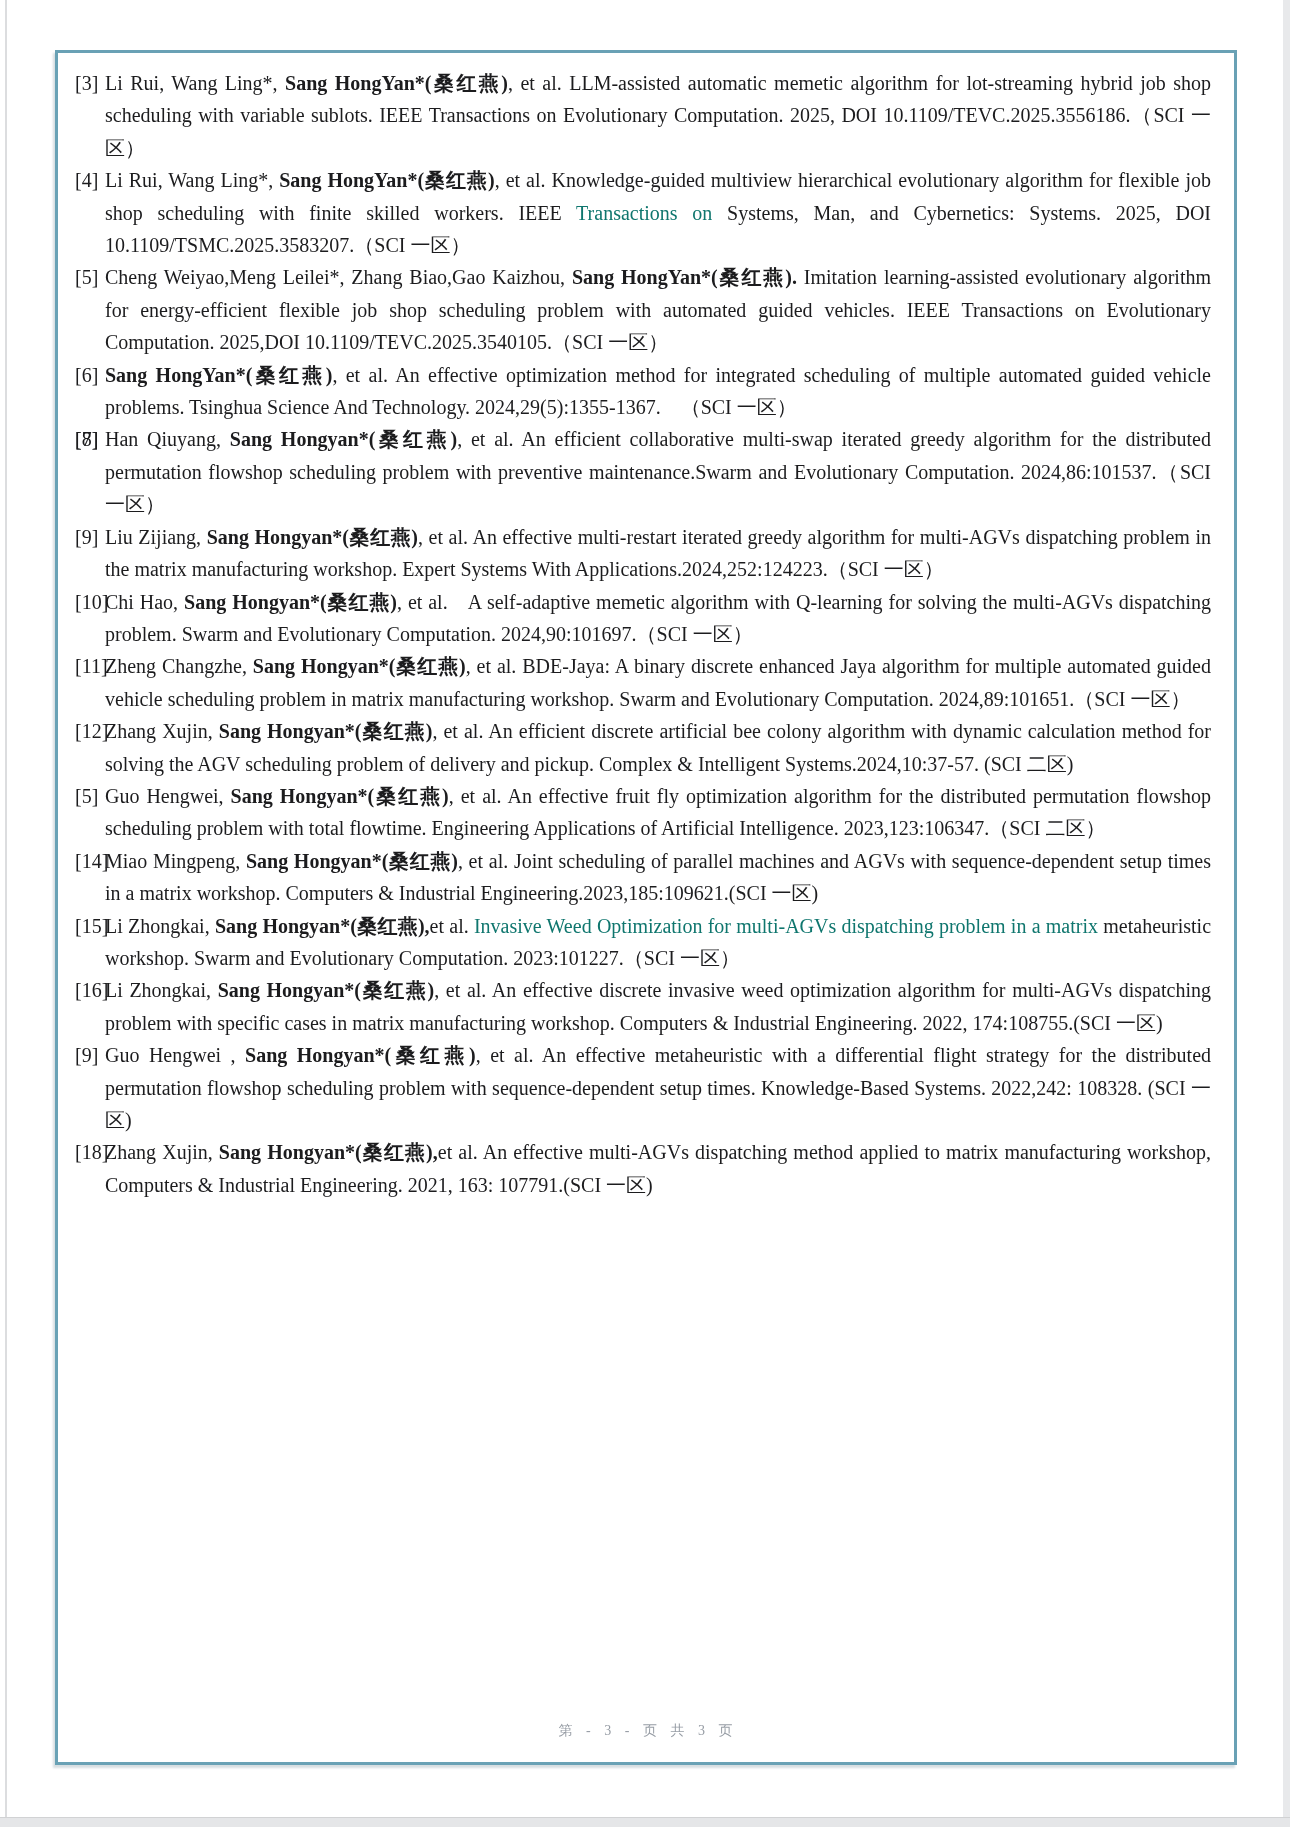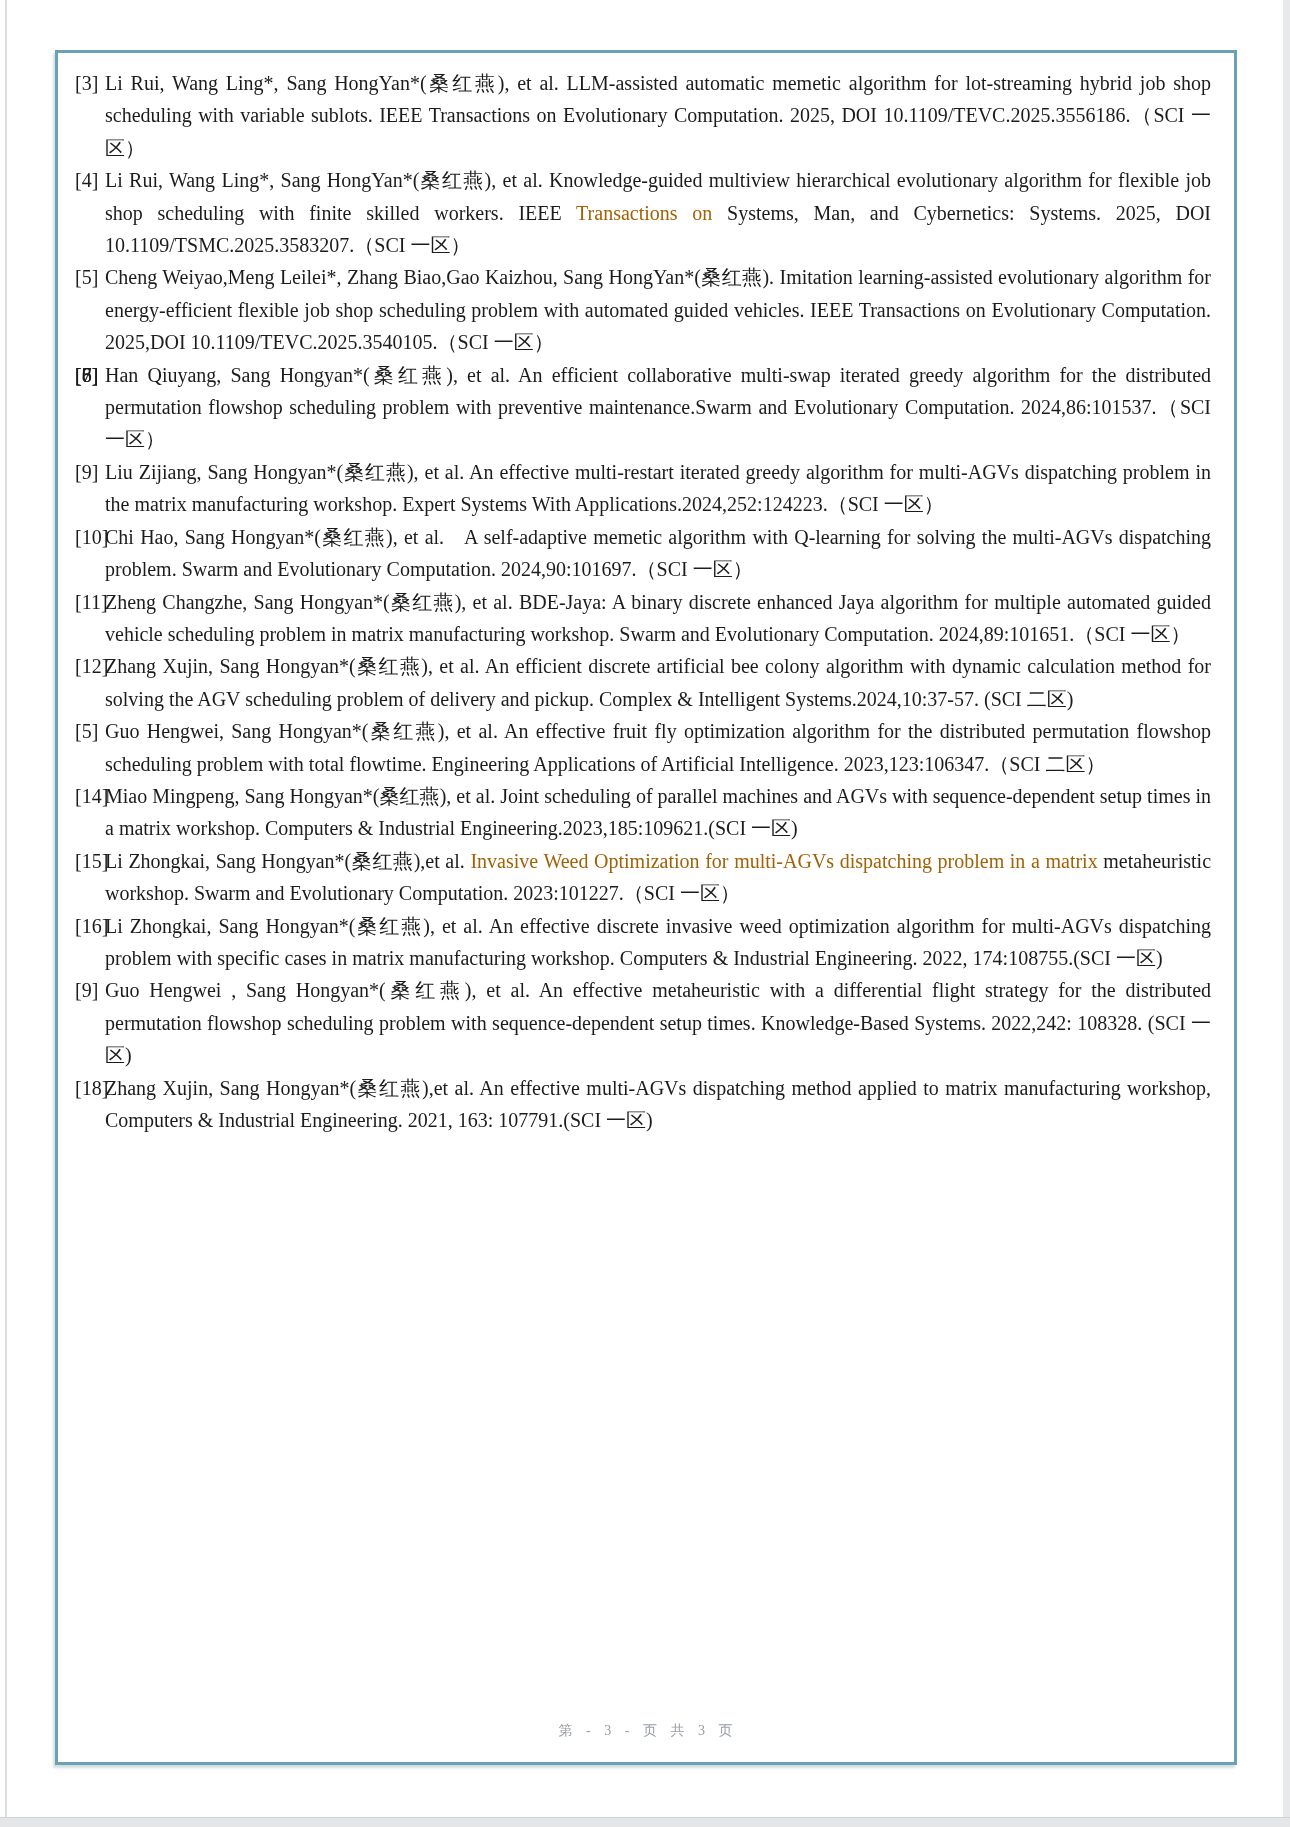--- a/index.html
+++ b/index.html
@@ -41,22 +41,22 @@
     position: relative;
     padding-left: 30px;
     text-align: justify;
     font-size: 20px;
     line-height: 32.4px;
     color: #1c1c1e;
   }
   .ref-num {
     position: absolute; left: 0; top: 0;
   }
-  .seg-bold { font-weight: normal; }
-  .seg-gray { color: #a16207; }
+  .seg-bold { font-weight: bold; }
+  .seg-gray { color: #0f766e; }
   .footer {
     position: absolute; left: 0; right: 0; bottom: 22px;
     text-align: center;
     font-size: 14px;
     color: #979da5;
     word-spacing: 8px;
     letter-spacing: 1px;
   }
 </style>
 </head>
@@ -73,20 +73,21 @@
         <div class="ref">
     <span class="ref-num">[4]</span>
     <span class="ref-text"><span>Li Rui, Wang Ling*, </span><span class="seg-bold">Sang HongYan*(桑红燕)</span><span>, et al. Knowledge-guided multiview hierarchical evolutionary algorithm for flexible job shop scheduling with finite skilled workers. IEEE </span><span class="seg-gray">Transactions on</span><span> Systems, Man, and Cybernetics: Systems. 2025, DOI 10.1109/TSMC.2025.3583207.（SCI 一区）</span></span>
   </div>
         <div class="ref">
     <span class="ref-num">[5]</span>
     <span class="ref-text"><span>Cheng Weiyao,Meng Leilei*, Zhang Biao,Gao Kaizhou, </span><span class="seg-bold">Sang HongYan*(桑红燕).</span><span> Imitation learning-assisted evolutionary algorithm for energy-efficient flexible job shop scheduling problem with automated guided vehicles. IEEE Transactions on Evolutionary Computation. 2025,DOI 10.1109/TEVC.2025.3540105.（SCI 一区）</span></span>
   </div>
         <div class="ref">
     <span class="ref-num">[6]</span>
+    <span class="ref-text"><span class="seg-bold">Sang HongYan*(桑红燕)</span><span>, et al. An effective optimization method for integrated scheduling of multiple automated guided vehicle problems. Tsinghua Science And Technology. 2024,29(5):1355-1367. （SCI 一区）</span></span>
   </div>
         <div class="ref">
     <span class="ref-num">[7]</span>
   </div>
         <div class="ref">
     <span class="ref-num">[8]</span>
     <span class="ref-text"><span>Han Qiuyang, </span><span class="seg-bold">Sang Hongyan*(桑红燕)</span><span>, et al. An efficient collaborative multi-swap iterated greedy algorithm for the distributed permutation flowshop scheduling problem with preventive maintenance.Swarm and Evolutionary Computation. 2024,86:101537.（SCI 一区）</span></span>
   </div>
         <div class="ref">
     <span class="ref-num">[9]</span>

